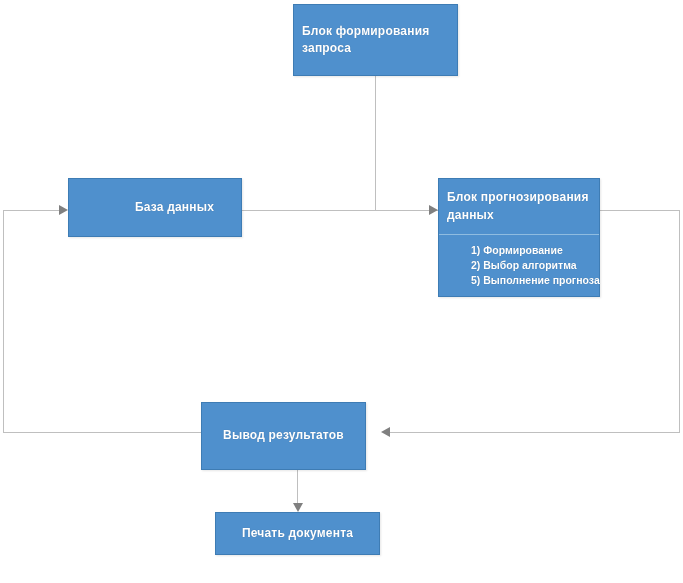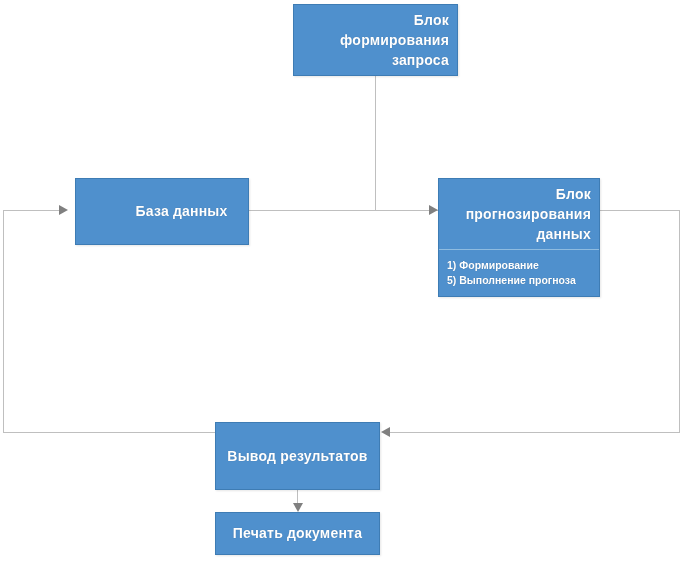--- a/index.html
+++ b/index.html
@@ -27,42 +27,43 @@
     color: #ffffff;
     display: flex;
     flex-direction: column;
     box-shadow: 1px 1px 2px rgba(0,0,0,0.10);
   }
   .box-title {
     flex: 1 1 auto;
     display: flex;
     align-items: center;
     justify-content: center;
-    text-align: right;
+    text-align: left;
     padding: 4px 8px;
-    font-size: 14px;
+    font-size: 12px;
     font-weight: bold;
     line-height: 1.45;
     letter-spacing: 0.2px;
     text-shadow: 0 0 1px rgba(0,0,0,0.25);
   }
   .box-divider {
     height: 1px;
     background: #8FBCE0;
     margin: 0;
     flex: 0 0 auto;
   }
   .box-list {
     flex: 0 0 auto;
     padding: 8px 0 8px 8px;
     font-size: 10.5px;
     font-weight: bold;
     line-height: 1.42;
     text-align: left;
     text-shadow: 0 0 1px rgba(0,0,0,0.25);
+    margin-left: 24px;
   }
   .box-list div {
     white-space: nowrap;
   }
 
   
   .line-h {
     position: absolute;
     height: 1px;
     background: #BFBFBF;
@@ -115,34 +116,35 @@
   <div class="line-h" style="left:389px; top:432px; width:291px;"></div>
   <div class="arrow arrow-left" style="left:381px; top:427px;"></div>
 
   <div class="line-v" style="left:297px; top:470px; height:34px;"></div>
   <div class="arrow arrow-down" style="left:293px; top:503px;"></div>
 
   <div class="box" style="left:293px; top:4px; width:165px; height:72px;">
     <div class="box-title">Блок формирования запроса</div>
   </div>
 
-  <div class="box" style="left:75px; top:178px; width:174px; height:67px;padding-left:39px;">
+  <div class="box" style="left:68px; top:178px; width:174px; height:59px;padding-left:39px;">
     <div class="box-title">База данных</div>
   </div>
 
   <div class="box" style="left:438px; top:178px; width:162px; height:119px;">
     <div class="box-title">Блок прогнозирования данных</div>
     <div class="box-divider"></div>
     <div class="box-list">
       <div>1) Формирование</div>
+      <div>2) Выбор алгоритма</div>
       <div>5) Выполнение прогноза</div>
     </div>
   </div>
 
-  <div class="box" style="left:215px; top:402px; width:165px; height:68px;margin-top:20px;">
+  <div class="box" style="left:201px; top:402px; width:165px; height:68px;">
     <div class="box-title">Вывод результатов</div>
   </div>
 
   <div class="box" style="left:215px; top:512px; width:165px; height:43px;">
     <div class="box-title">Печать документа</div>
   </div>
 
 </div>
 
 </body></html>

